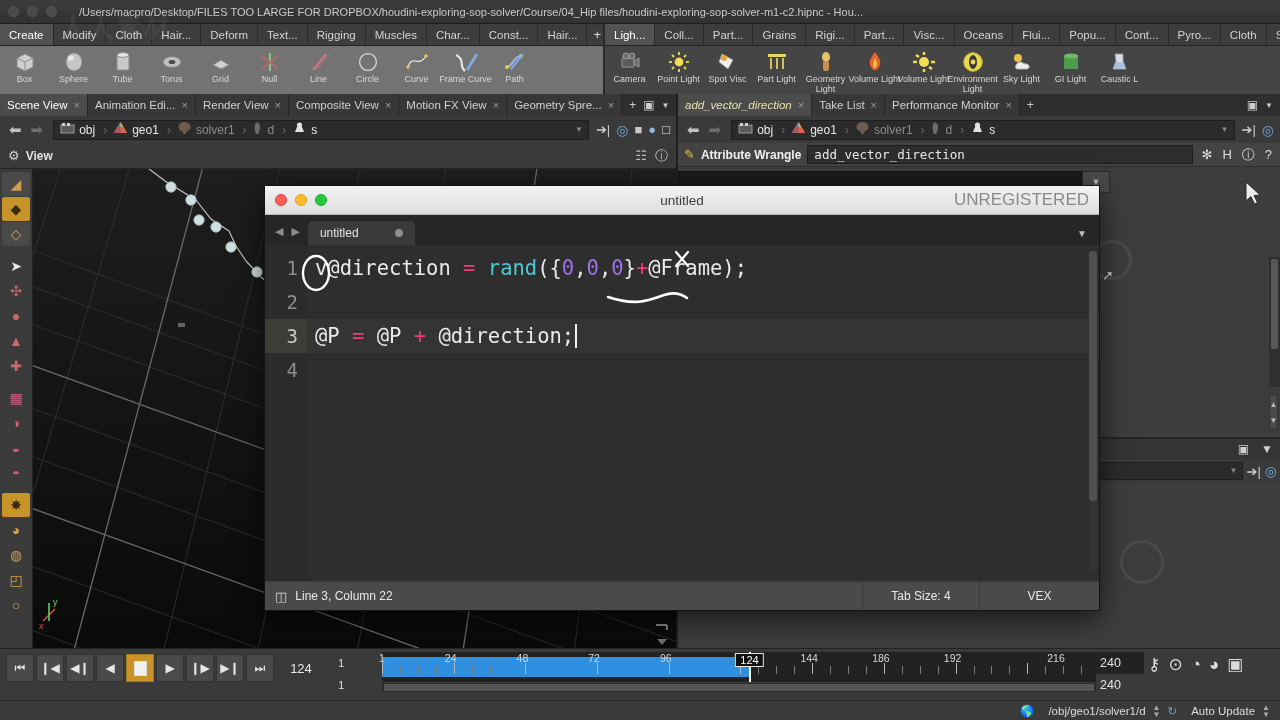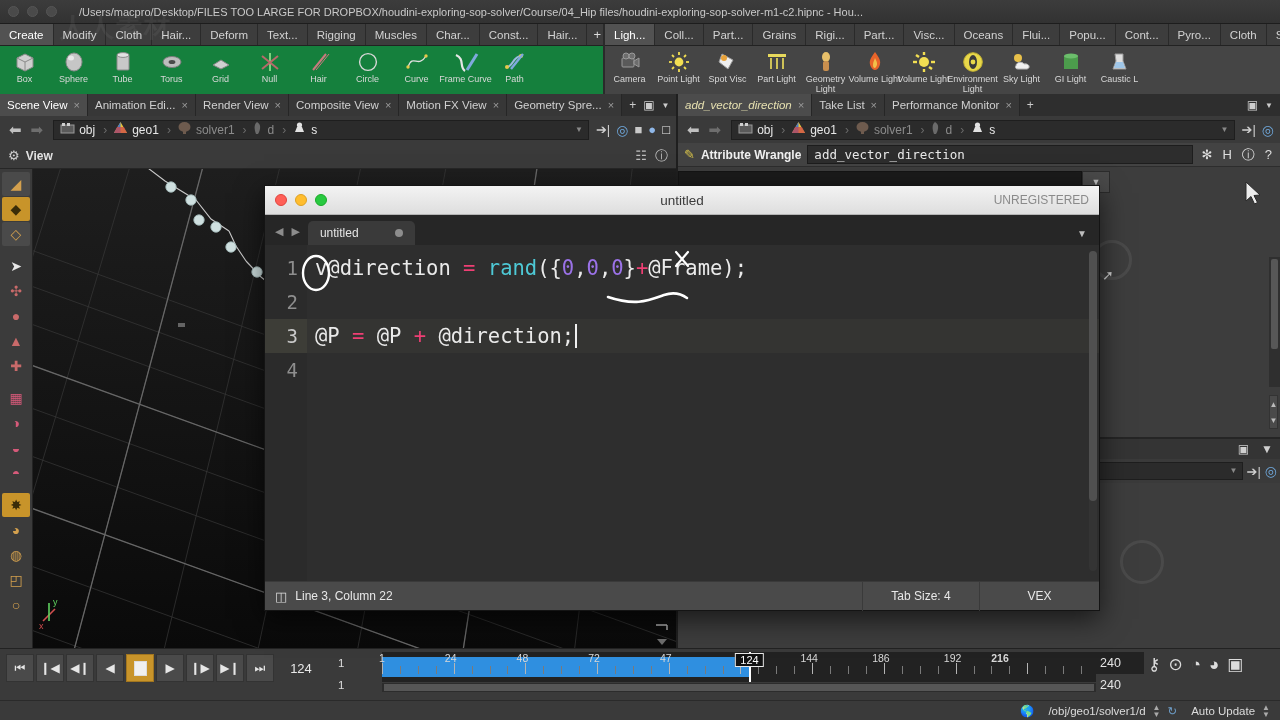--- a/index.html
+++ b/index.html
@@ -21,21 +21,21 @@
   }
   .traffic { display: flex; gap: 8px; padding-left: 8px; align-items: center; }
   .tl-dot { width: 11px; height: 11px; border-radius: 50%; background: #4a4a4a; border: 1px solid #555; }
   .titlebar-text {
     flex: 1; text-align: left; padding-left: 22px;
     color: #c9c9c9; font-size: 11px; white-space: nowrap; overflow: hidden;
   }
 
   
   .shelfrow { position: absolute; top: 24px; left: 0; width: 1280px; height: 70px; }
-  .shelf-left { position: absolute; left: 0; top: 0; width: 603px; height: 70px; background: #15803d; }
+  .shelf-left { position: absolute; left: 0; top: 0; width: 603px; height: 70px; background: #737373; }
   .shelf-right { position: absolute; left: 603px; top: 0; width: 677px; height: 70px; background: #454545; border-left: 2px solid #2a2a2a;}
   .shelf-tabs {
     height: 22px; display: flex; align-items: stretch; background: #313131;
     border-bottom: 1px solid #222;
   }
   .shelf-tab {
     padding: 0 9px; display: flex; align-items: center; justify-content: center;
     color: #d2d2d2; font-size: 11.5px; white-space: nowrap;
     background: #3d3d3d; border-right: 1px solid #2a2a2a;
   }
@@ -151,21 +151,21 @@
   }
   .mac-dots { display: flex; gap: 8px; }
   .mdot { width: 12px; height: 12px; border-radius: 50%; }
   .mdot.r { background: #ff5f57; border: 1px solid #e0443e; }
   .mdot.y { background: #ffbd2e; border: 1px solid #dea123; }
   .mdot.g { background: #28c940; border: 1px solid #1aab29; }
   .ed-title {
     position: absolute; left: 0; right: 0; text-align: center;
     color: #3b3b3b; font-size: 13.5px;
   }
-  .ed-unreg { margin-left: auto; color: #8a8a8a; font-size: 12px; z-index: 2;}
+  .ed-unreg { margin-left: auto; color: #8a8a8a; font-size: 17px; z-index: 2;}
 
   .ed-tabbar {
     height: 30px; background: #262626; display: flex; align-items: flex-end; padding-left: 6px; position: relative;
   }
   .ed-navs { display: flex; gap: 8px; align-items: center; padding: 0 8px 7px 4px; color: #8c8c8c; font-size: 11px; }
   .ed-tab {
     height: 24px; background: #3a3a3a; border-radius: 5px 5px 0 0;
     display: flex; align-items: center; gap: 36px; padding: 0 12px;
     color: #e4e4e4; font-size: 12px;
   }
@@ -348,21 +348,21 @@
             </div>
             <div class="lbl">Null</div>
           </div>
           <div class="shelf-item">
             <div class="glyph">
               <svg width="24" height="22">
                 <line x1="6" y1="19" x2="19" y2="3" stroke="#c9797e" stroke-width="2"></line>
                 <line x1="9" y1="19" x2="22" y2="3" stroke="#c9797e" stroke-width="1"></line>
               </svg>
             </div>
-            <div class="lbl">Hair</div>
+            <div class="lbl">Line</div>
           </div>
           <div class="shelf-item">
             <div class="glyph">
               <svg width="24" height="22">
                 <circle cx="12" cy="11" r="8.4" fill="none" stroke="#d8d8d8" stroke-width="1.4"></circle>
               </svg>
             </div>
             <div class="lbl">Circle</div>
           </div>
           <div class="shelf-item">
@@ -1001,25 +1001,25 @@
           <div class="tl-tick" style="left: 609.439px;"></div>
           <div class="tl-tick" style="left: 627.364px;"></div>
           <div class="tl-tick major" style="left: 645.289px;"></div>
           <div class="tl-tick" style="left: 663.213px;"></div>
           <div class="tl-tick" style="left: 681.138px;"></div>
           <div class="tl-tick" style="left: 699.063px;"></div>
           <div class="tl-lbl" style="left: 0px;">1</div>
           <div class="tl-lbl" style="left: 68.7113px;">24</div>
           <div class="tl-lbl" style="left: 140.41px;">48</div>
           <div class="tl-lbl" style="left: 212.109px;">72</div>
-          <div class="tl-lbl" style="left: 283.808px;">47</div>
+          <div class="tl-lbl" style="left: 283.808px;">96</div>
           <div class="tl-lbl" style="left: 427.205px;">144</div>
           <div class="tl-lbl" style="left: 498.904px;">186</div>
           <div class="tl-lbl" style="left: 570.603px;">192</div>
-          <div class="tl-lbl" style="left: 618px; font-weight: bold;">216</div>
+          <div class="tl-lbl" style="left: 674px;">216</div>
         </div>
       <div class="tl-playhead" id="tlPlayhead" style="left: 367.456px;"></div>
       <div class="ph-box" id="tlPhBox" style="left: 367.456px;">124</div>
     </div>
     <div class="tl-scrollbar">
         <i></i>
       </div>
 
     <div class="range-right">
       <div class="top">240</div>

